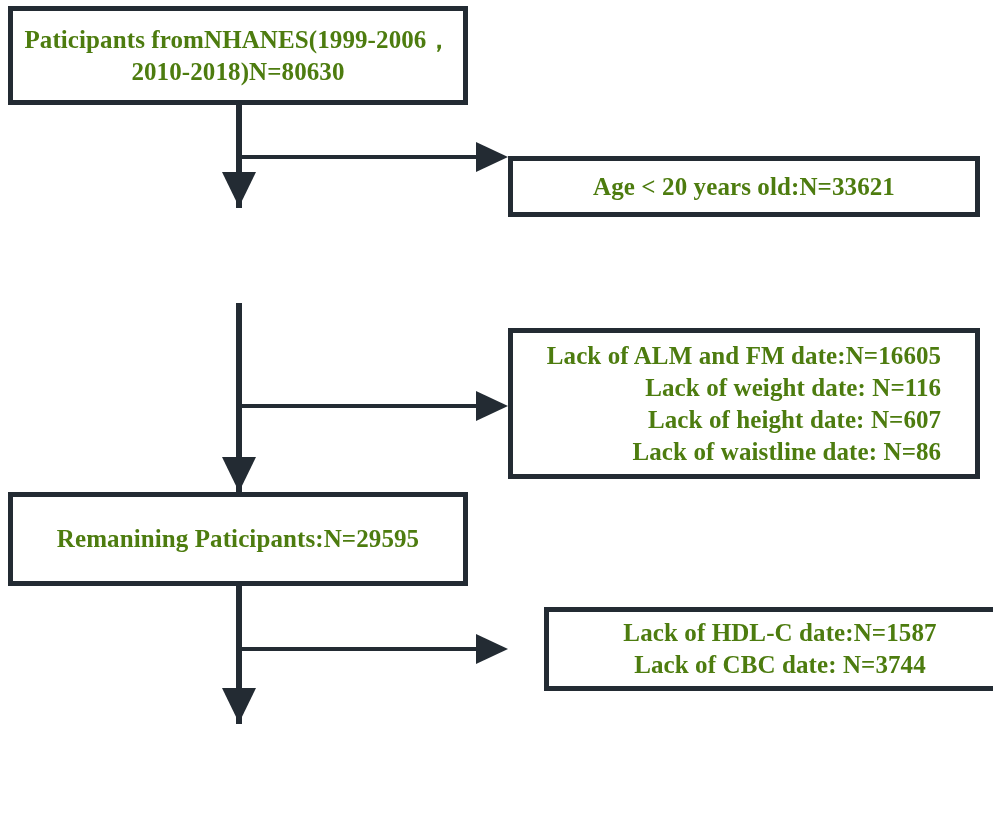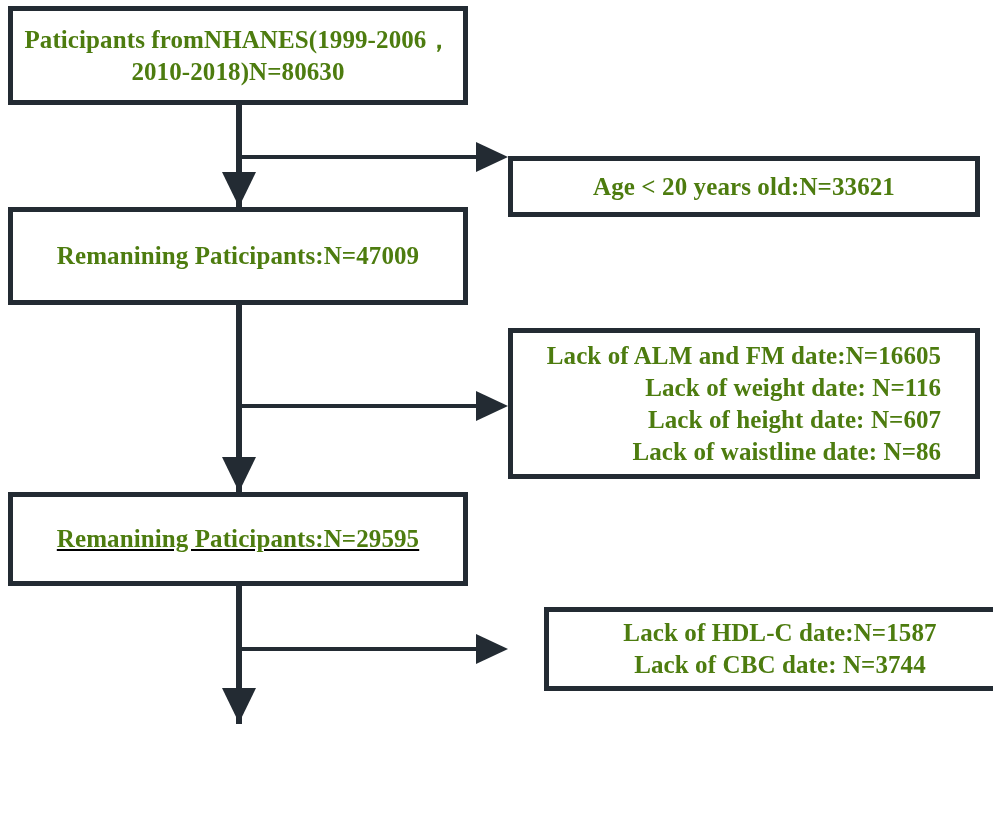--- a/index.html
+++ b/index.html
@@ -34,21 +34,21 @@
     font-size: 25px;
     line-height: 1.28;
     letter-spacing: 0.1px;
     white-space: pre-line;
     padding: 0 10px;
   }
 
   
   #node-total      { left: 8px;  top: 6px;   width: 460px; height: 99px; }
   #node-remain-1   { left: 8px;  top: 207px; width: 460px; height: 98px; }
-  #node-remain-2   { left: 8px;  top: 492px; width: 460px; height: 94px; text-decoration: underline; }
+  #node-remain-2   { left: 8px;  top: 492px; width: 460px; height: 94px; }
   #node-remain-3   { left: 8px;  top: 723px; width: 460px; height: 91px; }
 
   
   #node-excl-age   { left: 508px; top: 128px; width: 472px; height: 61px; margin-top: 28px; }
   #node-excl-body  { left: 508px; top: 328px; width: 472px; height: 151px; text-align: right; }
   #node-excl-lab   { left: 508px; top: 607px; width: 472px; height: 84px; margin-left: 36px; }
 
   
   .v-line {
     position: absolute;
@@ -109,23 +109,20 @@
 
   <div class="v-line" id="conn1-v"></div>
   <div class="h-line" id="conn1-h"></div>
   <div class="arrow-down" id="conn1-down"></div>
   <div class="arrow-right" id="conn1-right"></div>
 
   <div class="node" id="node-excl-age">
     <span class="node-text">Age &lt; 20 years old:N=33621</span>
   </div>
 
-  <div class="node" id="node-remain-1">
-    <span class="node-text">Remanining Paticipants:N=47009</span>
-  </div>
 
   <div class="v-line" id="conn2-v"></div>
   <div class="h-line" id="conn2-h"></div>
   <div class="arrow-down" id="conn2-down"></div>
   <div class="arrow-right" id="conn2-right"></div>
 
   <div class="node" id="node-excl-body">
     <span class="node-text">Lack of ALM and FM date:N=16605
 Lack of weight date: N=116
 Lack of height  date: N=607

